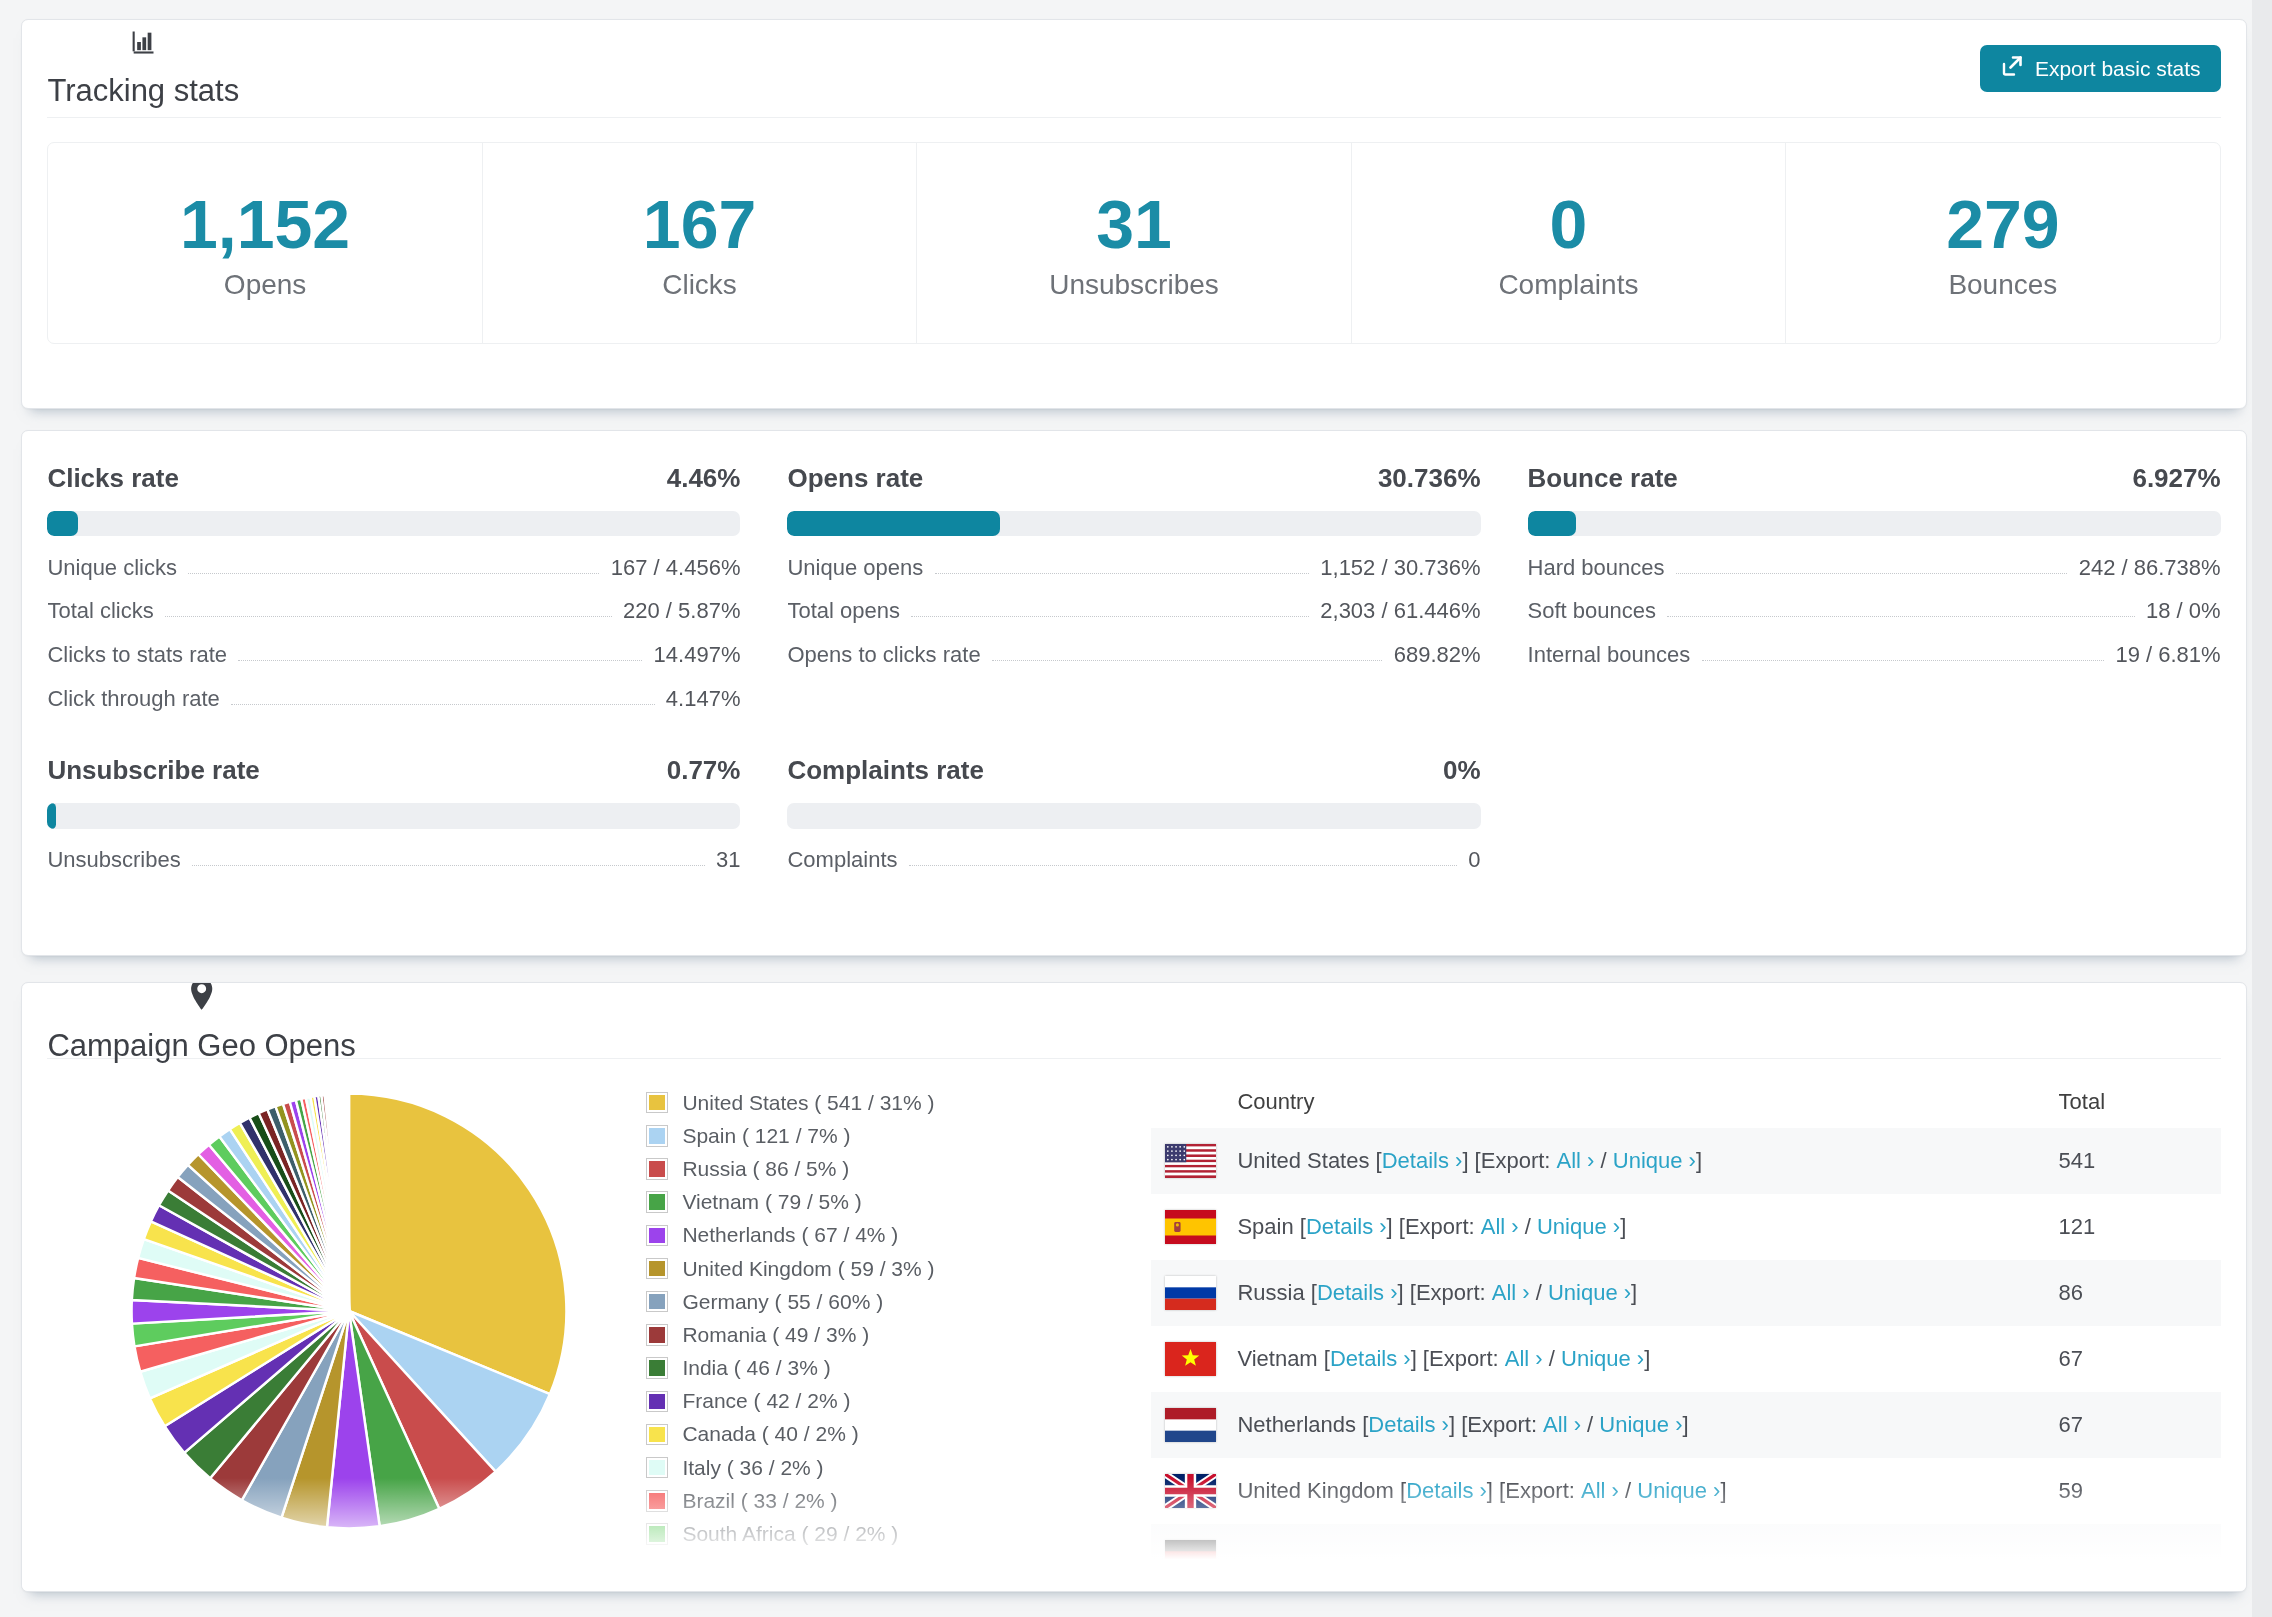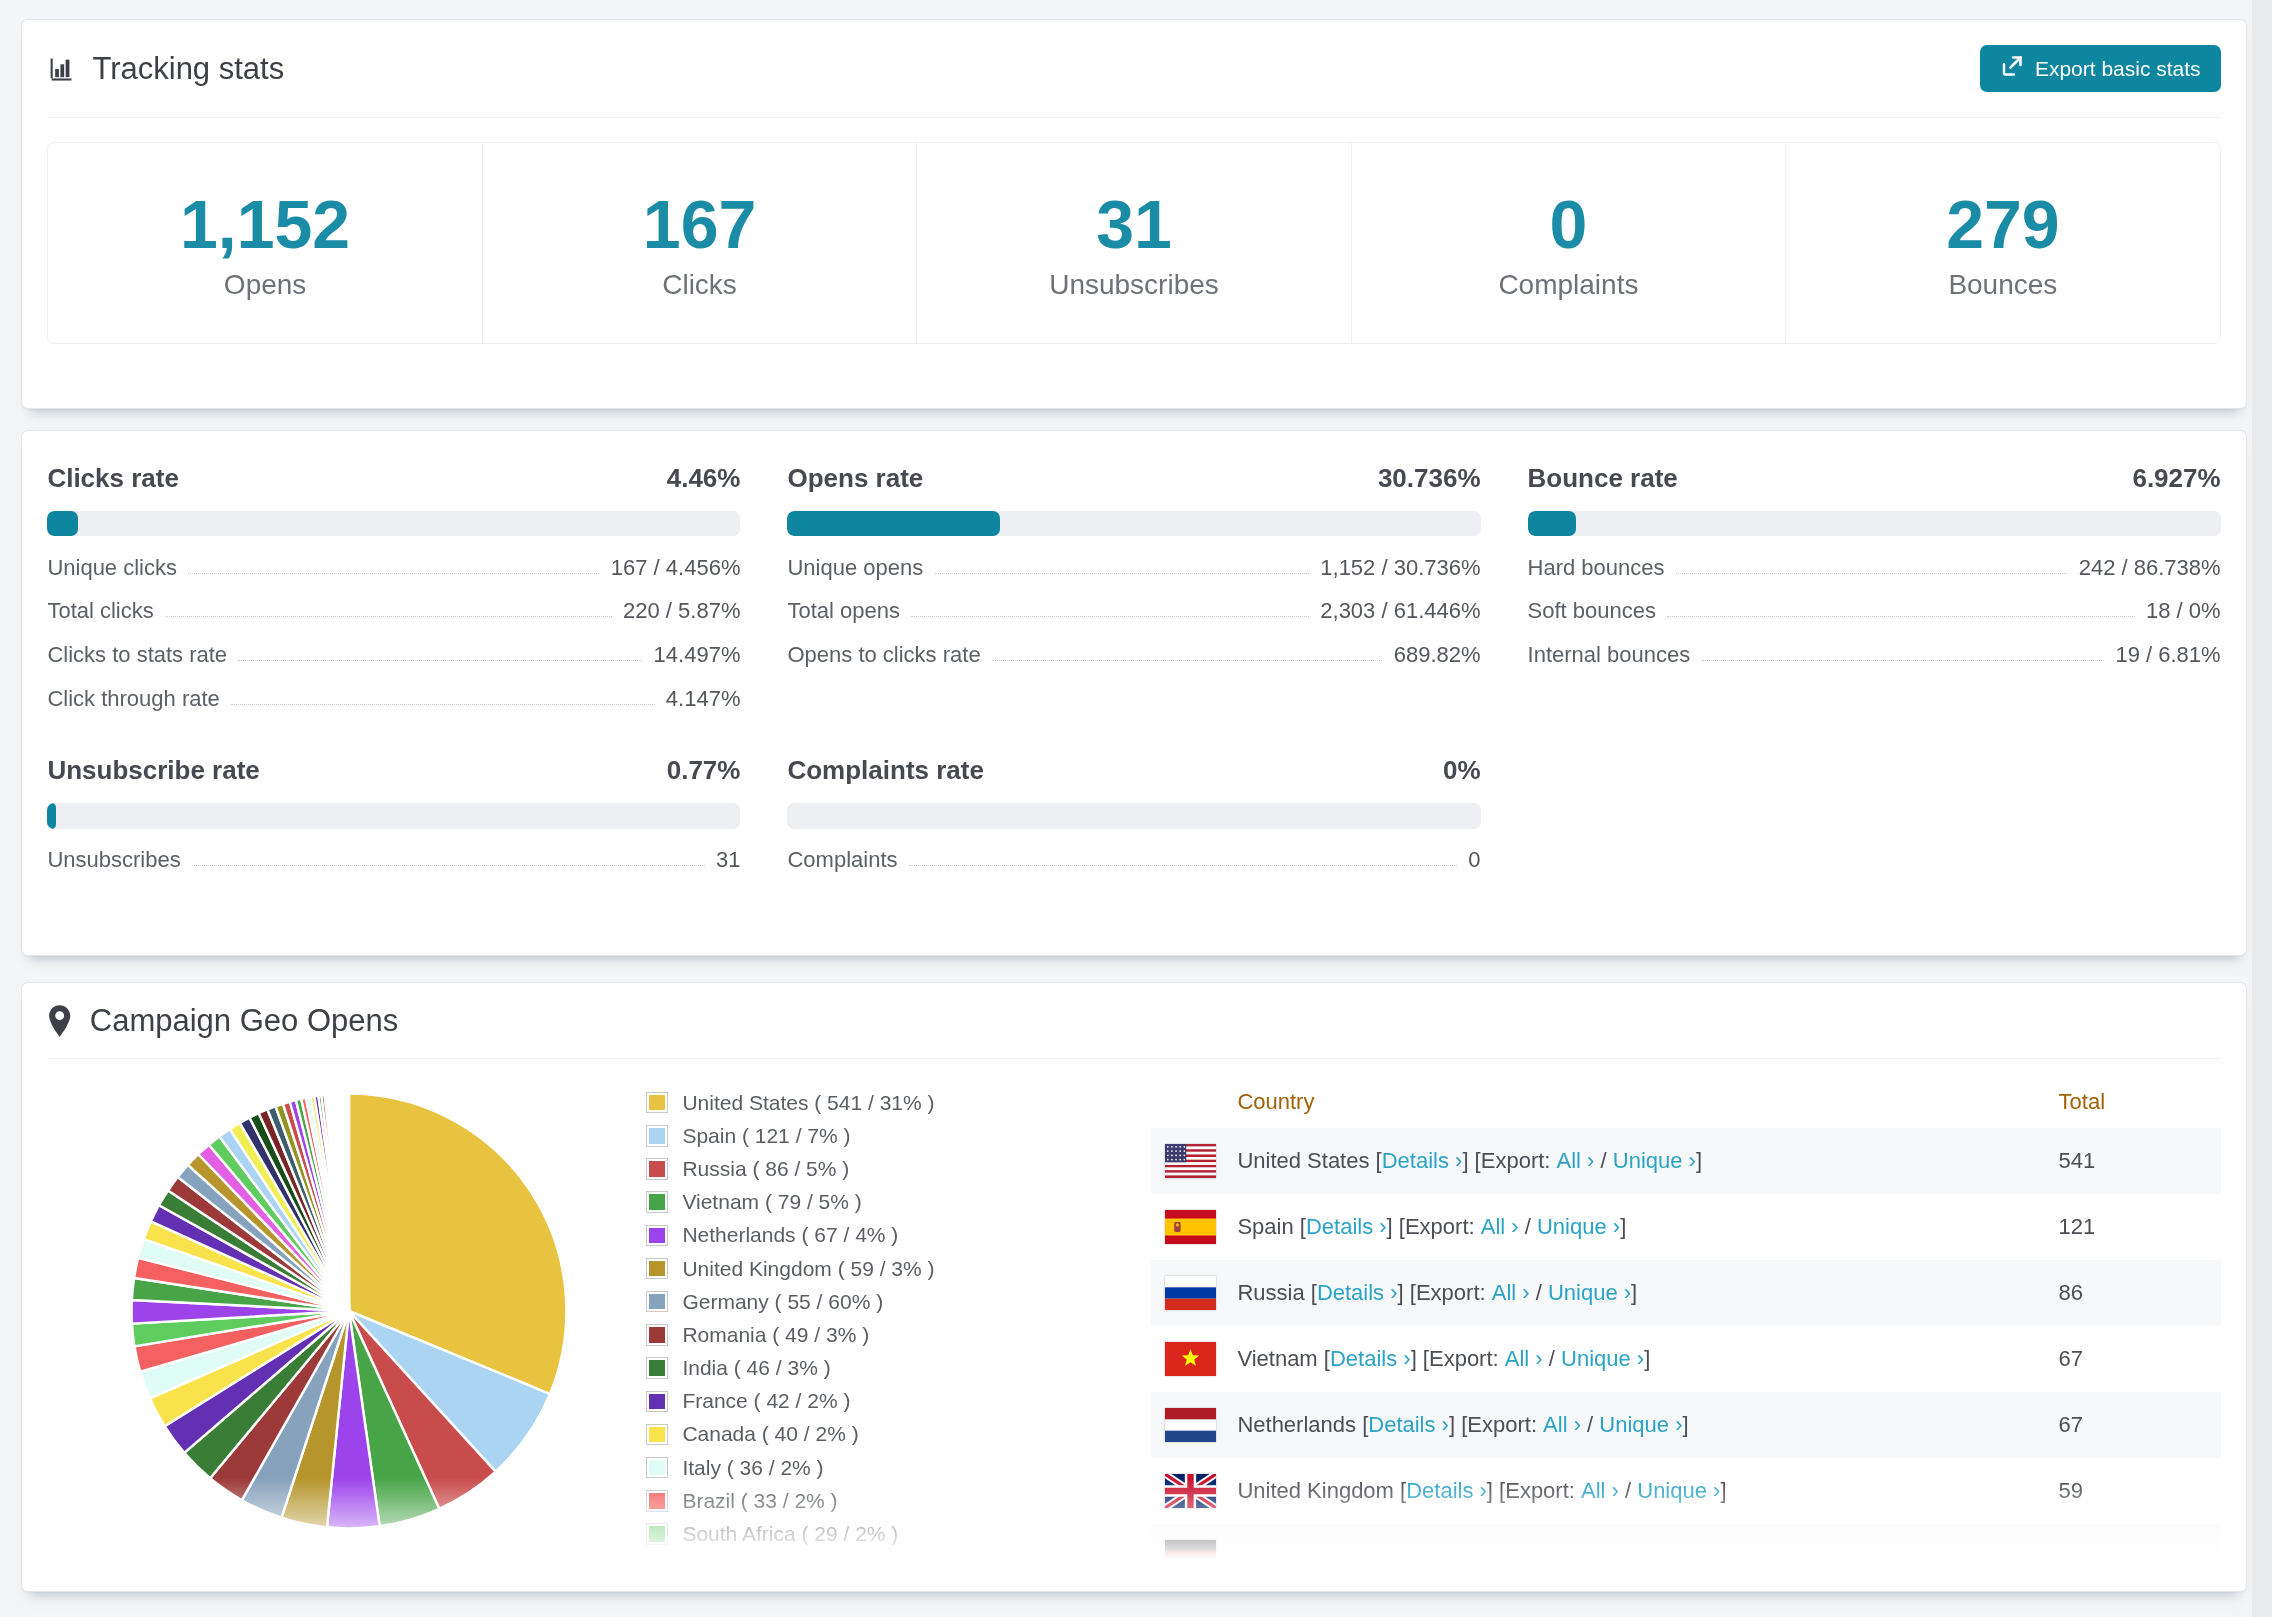--- a/index.html
+++ b/index.html
@@ -9,21 +9,21 @@
   .card{position:absolute;left:21px;width:2226px;background:#fff;border:0.7px solid #e2e5e9;
         border-radius:7px;box-shadow:0 10px 11.3px -8.5px rgba(120,140,160,.5),0 0.7px 1.4px rgba(0,0,0,.03);
         box-sizing:border-box;}
   #card-tracking{top:19px;height:390px;}
   #card-rates{top:430px;height:526px;}
   #card-geo{top:982px;height:610px;overflow:hidden;}
 
   .card-head{display:flex;align-items:center;justify-content:space-between;
              margin:0 25.4px;height:97px;border-bottom:1.4px solid #eef0f2;}
   #card-geo .card-head{height:75px;}
-  .head-title{display:flex;align-items:center;gap:17px;font-size:31px;color:#3d4046;font-weight:500;}
+  .head-title{display:flex;align-items:center;gap:17px;font-size:31px;color:#3d4046;font-weight:500;flex-direction:column;}
   .head-title svg{display:block;}
 
   .btn-export{display:flex;align-items:center;gap:11.3px;background:#0e86a0;color:#fff;
               font-size:21px;font-family:inherit;height:47px;padding:0 20px;border-radius:7px;border:none;cursor:pointer;}
 
   
   .stats-row{display:flex;margin:24px 25.4px 0;border:1.4px solid #eef0f2;border-radius:7px;}
   .stat-box{flex:1;text-align:center;padding:47px 0 42px;border-right:1.4px solid #eef0f2;}
   .stat-box:last-child{border-right:none;}
   .stat-value{font-size:68px;font-weight:700;color:#1b8ca6;line-height:1;}
@@ -43,21 +43,21 @@
   
   .geo-body{display:flex;padding:17.6px 25.4px 0;}
   .pie-zone{width:600px;box-sizing:border-box;padding-left:79px;padding-top:11.3px;}
   svg.pie{width:446px;height:446px;display:block;}
   .legend-zone{width:477px;box-sizing:border-box;padding-top:14px;}
   .legend-item{display:flex;align-items:center;margin-bottom:9.2px;}
   .swatch{width:15.5px;height:15.5px;border:2.1px solid #fff;outline:0.7px solid #c9c9c9;margin-right:15.5px;flex:none;}
   .legend-label{font-size:21px;color:#5a5e64;white-space:nowrap;}
 
   .table-zone{flex:1;padding-left:27px;}
-  .geo-head{display:flex;align-items:center;height:51px;font-size:22px;color:#a16207;}
+  .geo-head{display:flex;align-items:center;height:51px;font-size:22px;color:#404040;}
   .geo-head .h-country{flex:1;padding-left:86px;}
   .geo-head .h-total{width:162px;}
   .geo-row{display:flex;align-items:center;height:66px;font-size:22px;color:#4b4e55;}
   .geo-row.striped{background:#f7f8f9;}
   .cell-country{flex:1;display:flex;align-items:center;padding-left:14px;white-space:nowrap;}
   .cell-total{width:162px;}
   .flag{width:51px;height:34px;margin-right:21px;flex:none;box-shadow:0 0 2.1px rgba(0,0,0,.25);display:block;}
   .lnk{color:#2ba3c7;text-decoration:none;cursor:pointer;}
 
   .geo-fade{position:absolute;left:0;right:0;bottom:0;height:113px;pointer-events:none;

